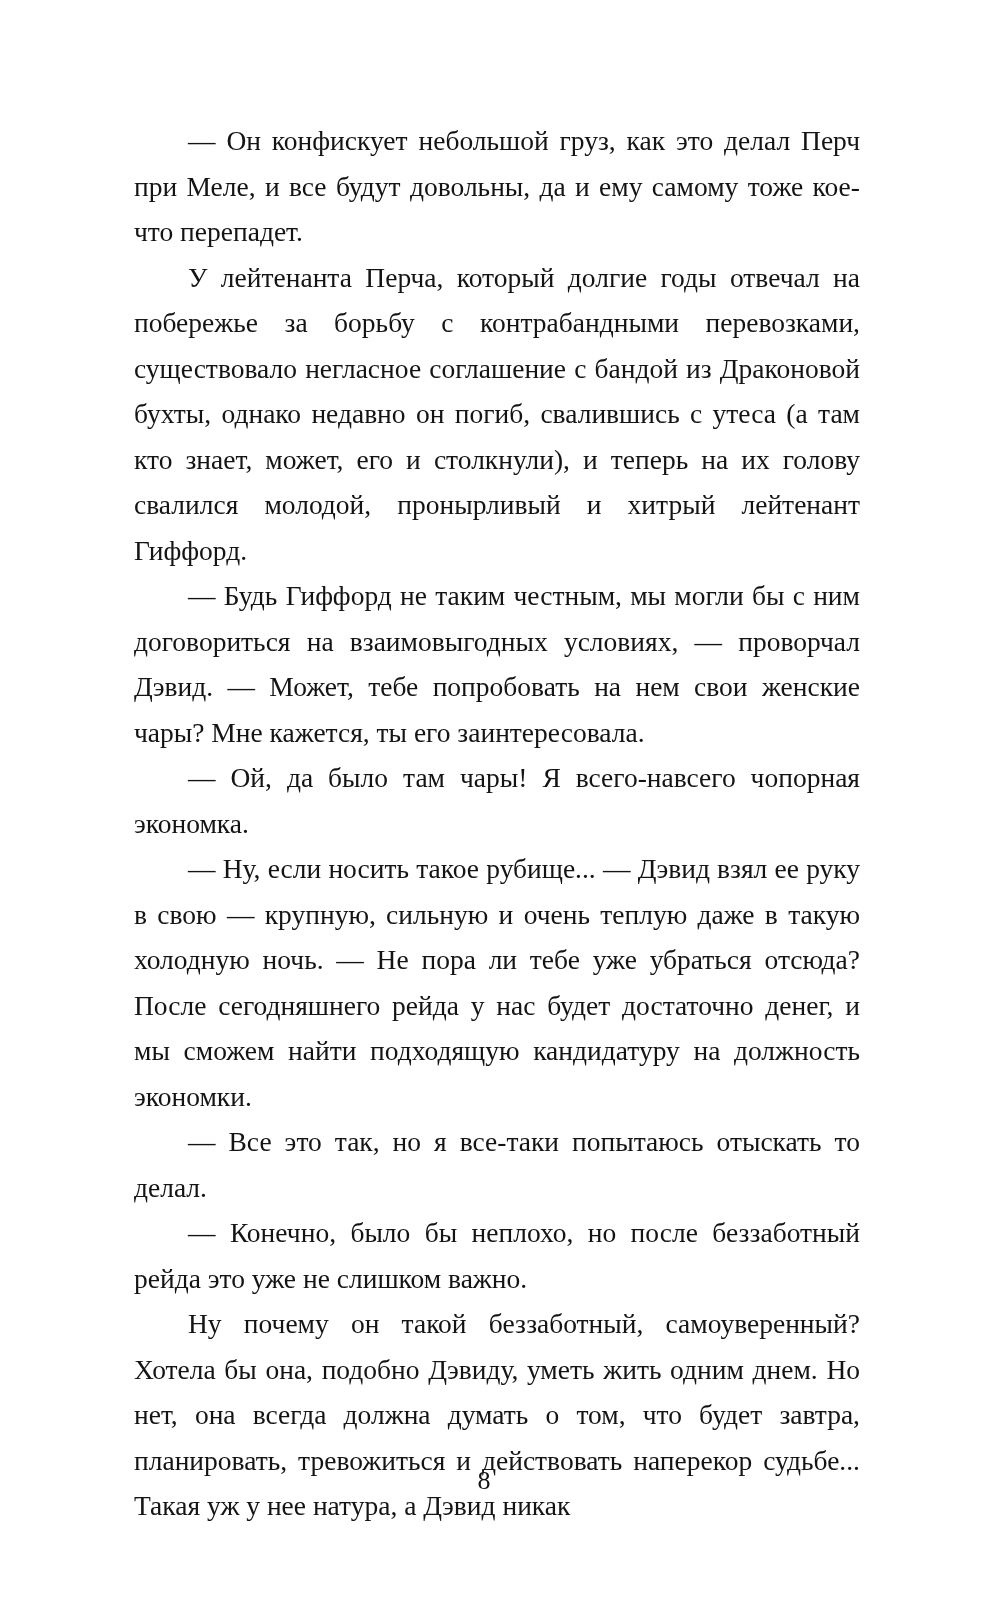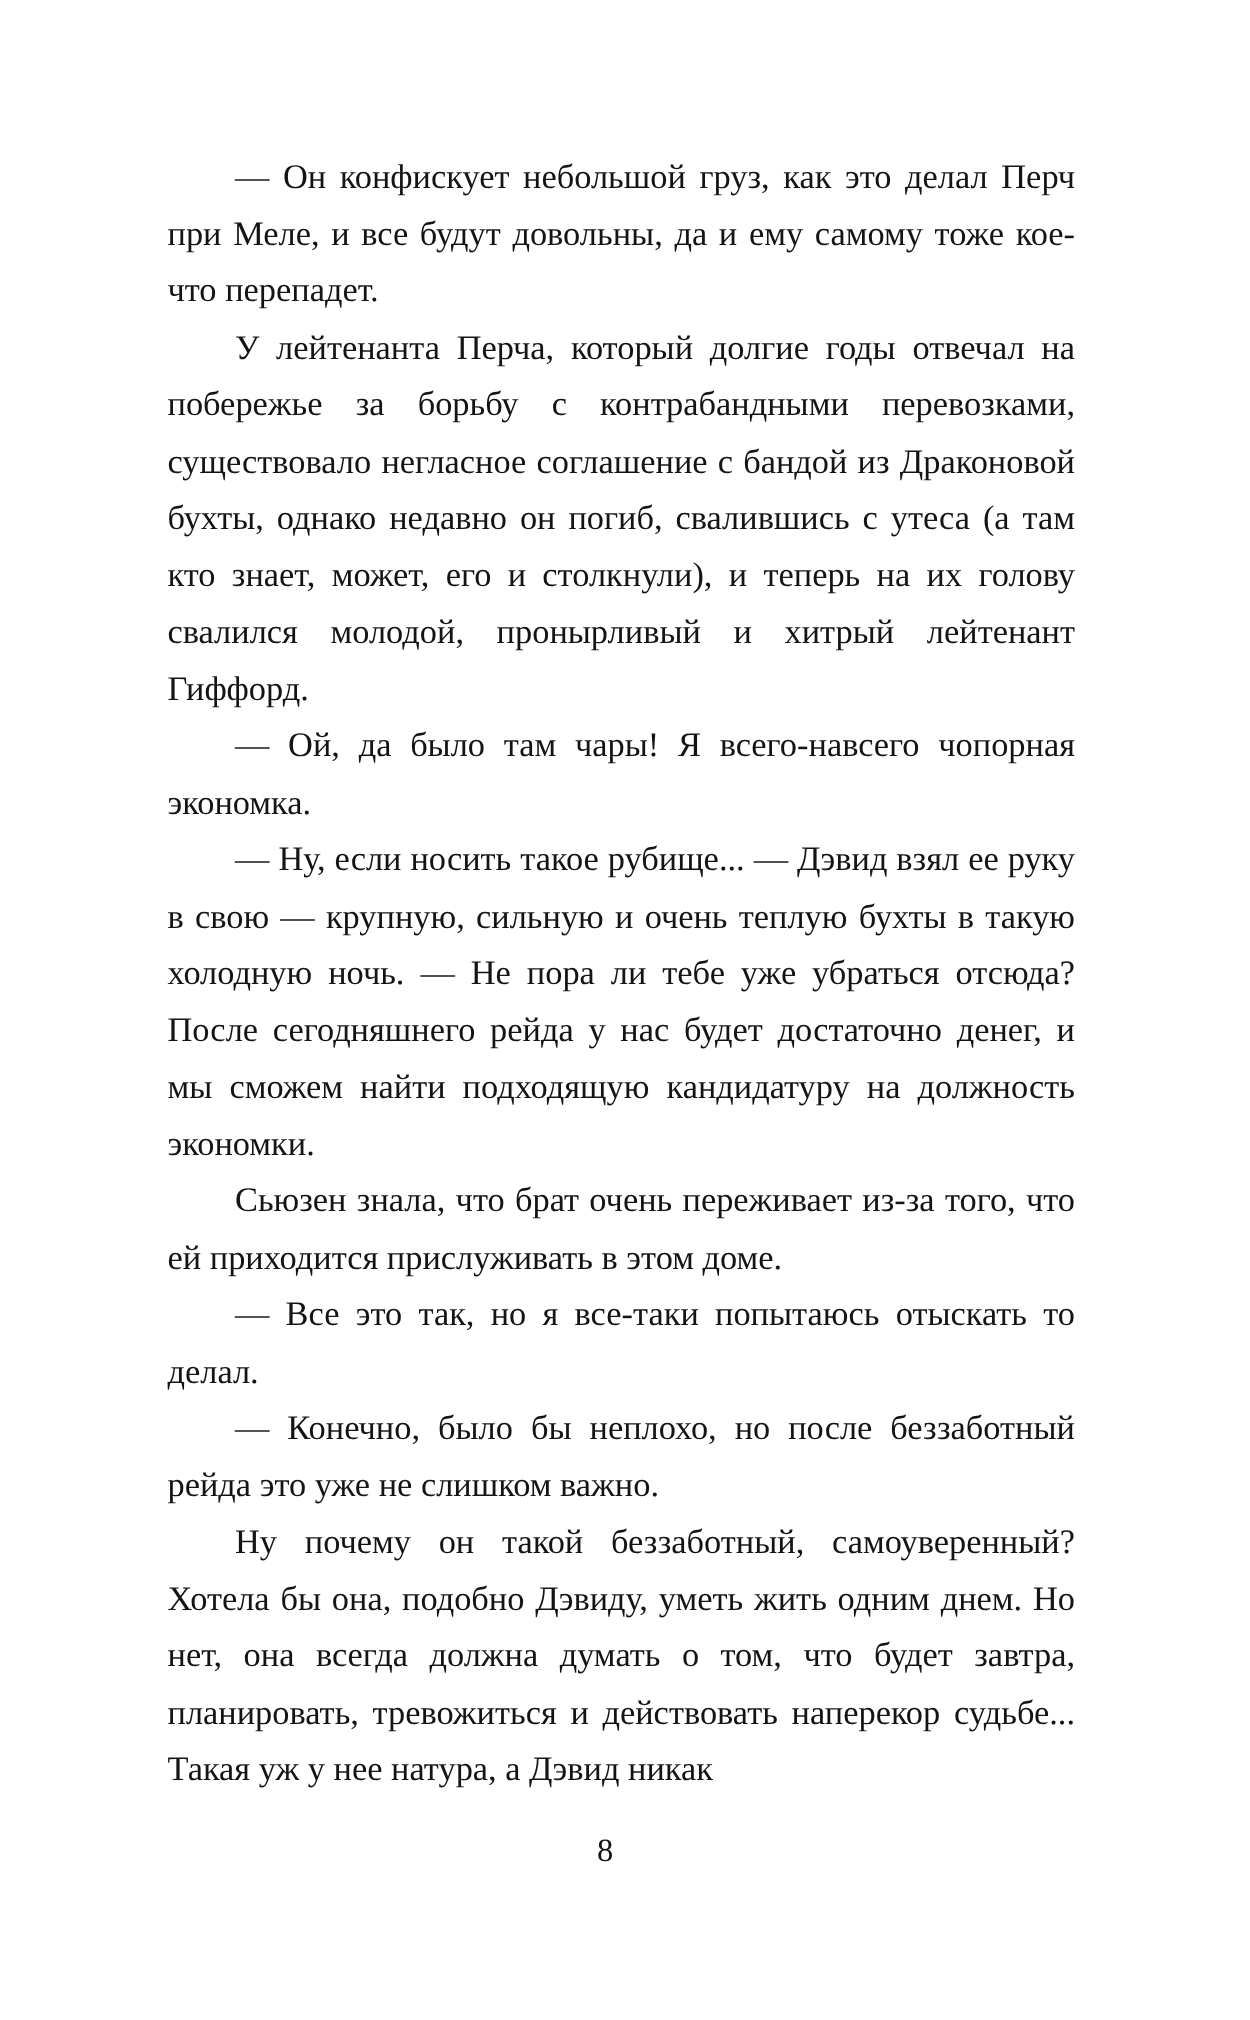--- a/index.html
+++ b/index.html
@@ -43,21 +43,21 @@
     color: #141414;
   }
 </style>
 </head>
 <body>
 
 <div class="page">
   <div class="body-text">
     <p>— Он конфискует небольшой груз, как это делал Перч при Меле, и все будут довольны, да и ему самому тоже кое-что перепадет.</p>
     <p>У лейтенанта Перча, который долгие годы отвечал на побережье за борьбу с контрабандными перевозками, существовало негласное соглашение с бандой из Драконовой бухты, однако недавно он погиб, свалившись с утеса (а там кто знает, может, его и столкнули), и теперь на их голову свалился молодой, пронырливый и хитрый лейтенант Гиффорд.</p>
+    <p>— Будь Гиффорд не таким честным, мы могли бы с ним договориться на взаимовыгодных условиях, — проворчал Дэвид. — Может, тебе попробовать на нем свои женские чары? Мне кажется, ты его заинтересовала.</p>
     <p>— Ой, да было там чары! Я всего-навсего чопорная экономка.</p>
-    <p>— Ну, если носить такое рубище... — Дэвид взял ее руку в свою — крупную, сильную и очень теплую бухты в такую холодную ночь. — Не пора ли тебе уже убраться отсюда? После сегодняшнего рейда у нас будет достаточно денег, и мы сможем найти подходящую кандидатуру на должность экономки.</p>
-    <p>Сьюзен знала, что брат очень переживает из-за того, что ей приходится прислуживать в этом доме.</p>
+    <p>— Ну, если носить такое рубище... — Дэвид взял ее руку в свою — крупную, сильную и очень теплую даже в такую холодную ночь. — Не пора ли тебе уже убраться отсюда? После сегодняшнего рейда у нас будет достаточно денег, и мы сможем найти подходящую кандидатуру на должность экономки.</p>
     <p>— Все это так, но я все-таки попытаюсь отыскать то делал.</p>
     <p>— Конечно, было бы неплохо, но после беззаботный рейда это уже не слишком важно.</p>
     <p>Ну почему он такой беззаботный, самоуверенный? Хотела бы она, подобно Дэвиду, уметь жить одним днем. Но нет, она всегда должна думать о том, что будет завтра, планировать, тревожиться и действовать наперекор судьбе... Такая уж у нее натура, а Дэвид никак</p>
   </div>
   <div class="page-number">8</div>
 </div>
 
 </body></html>

